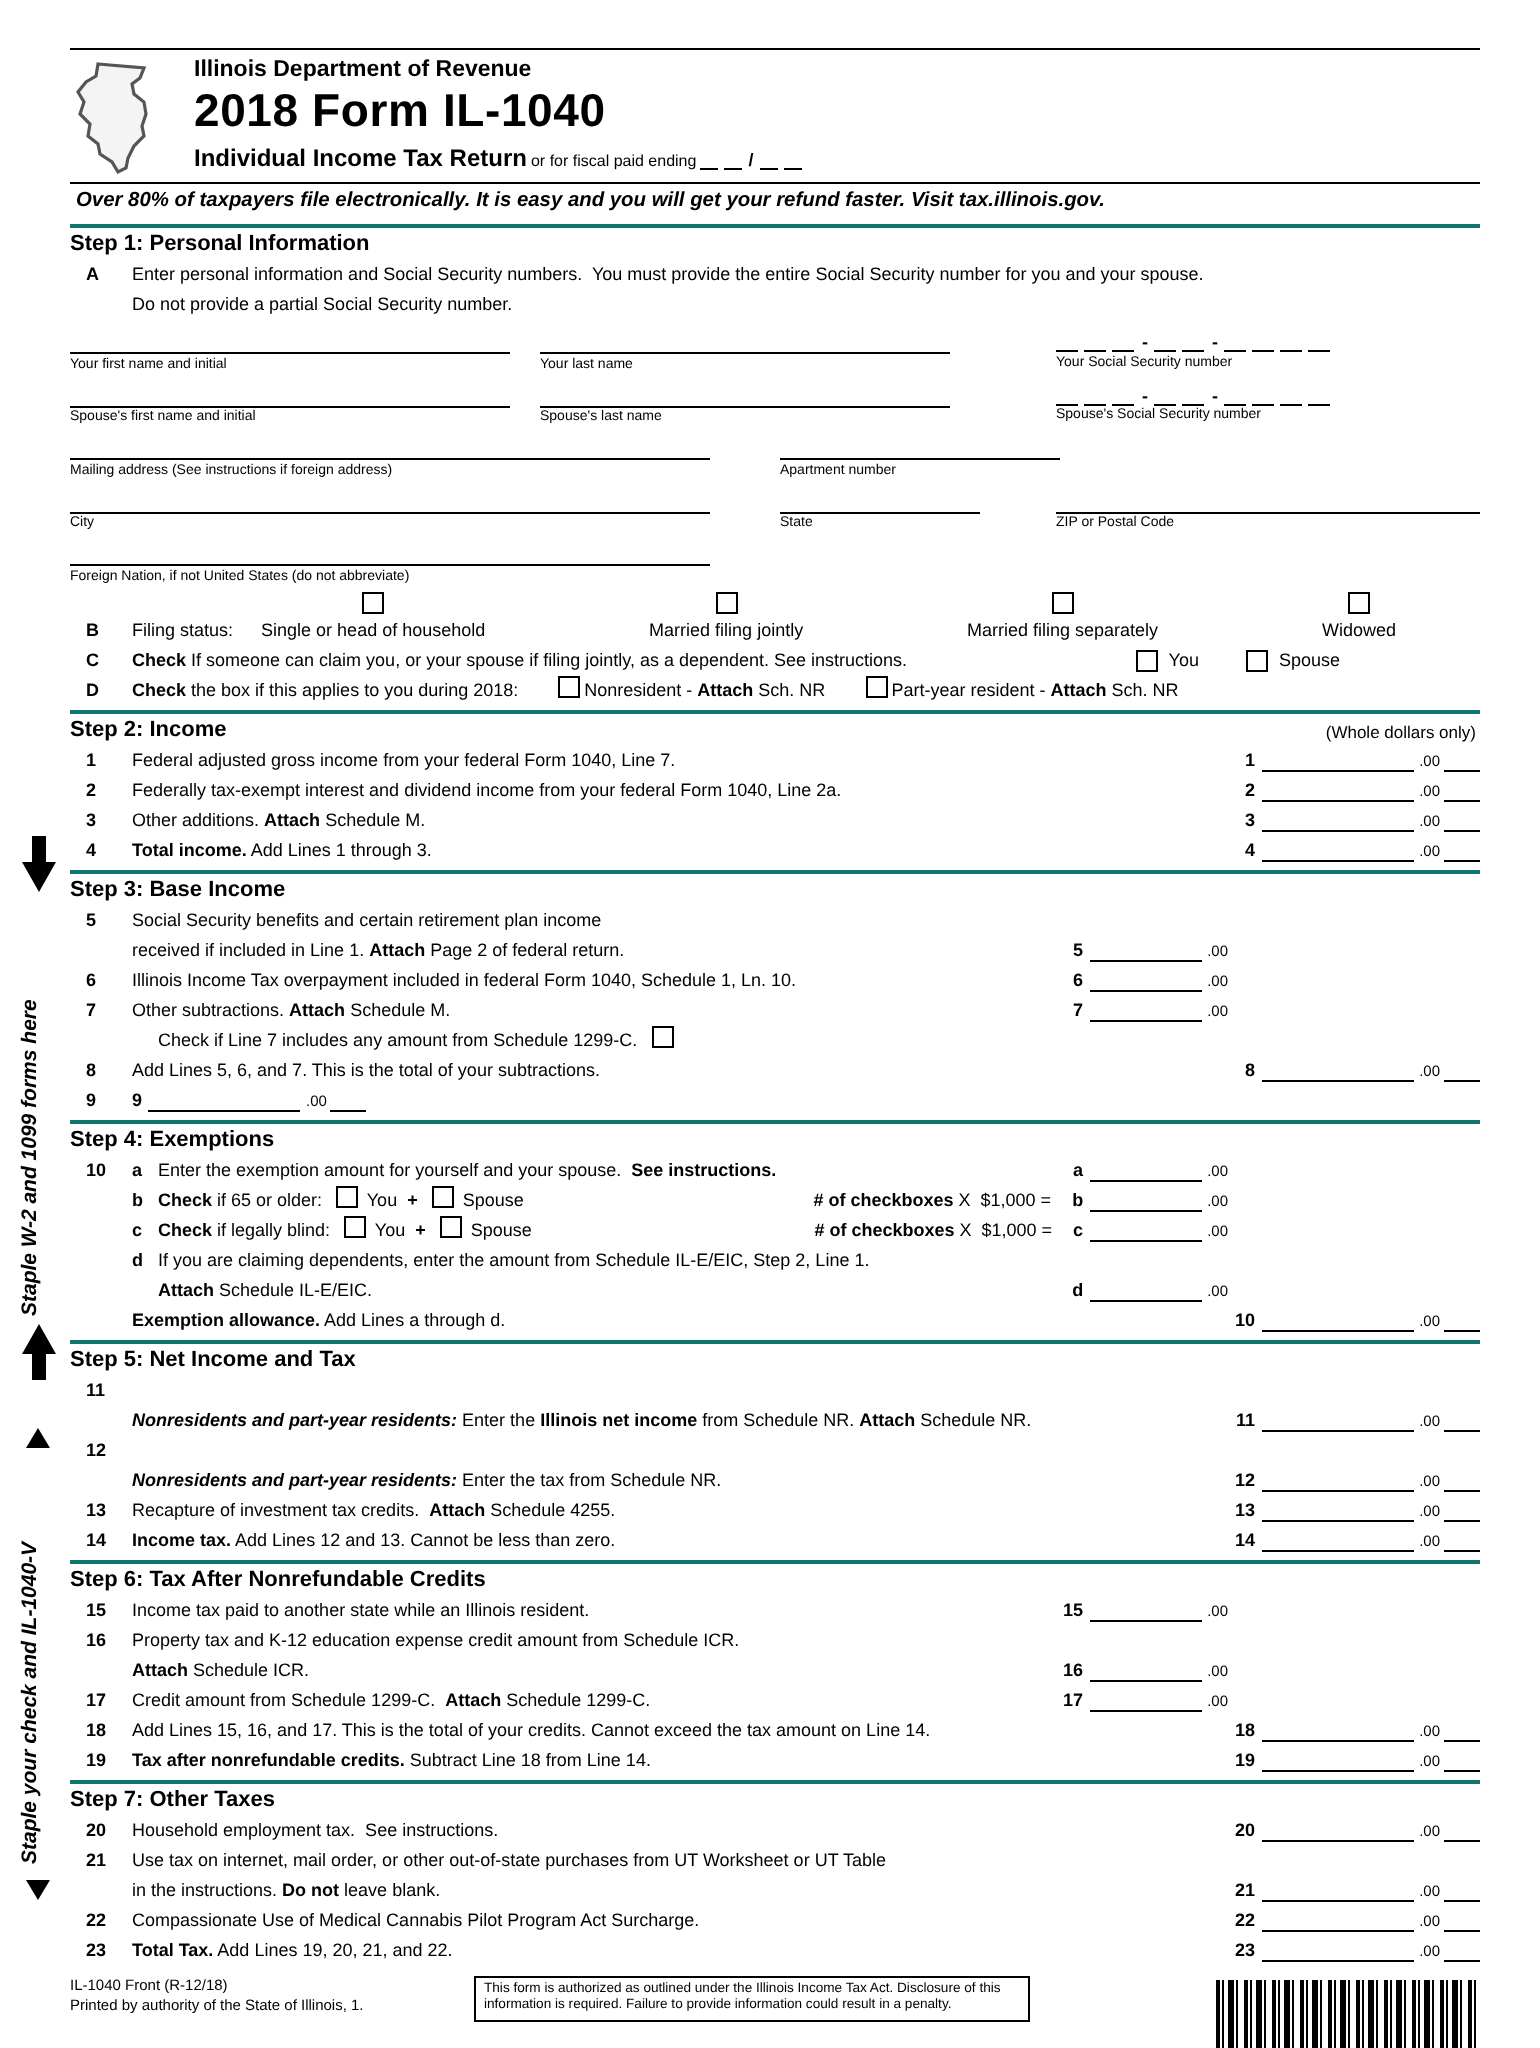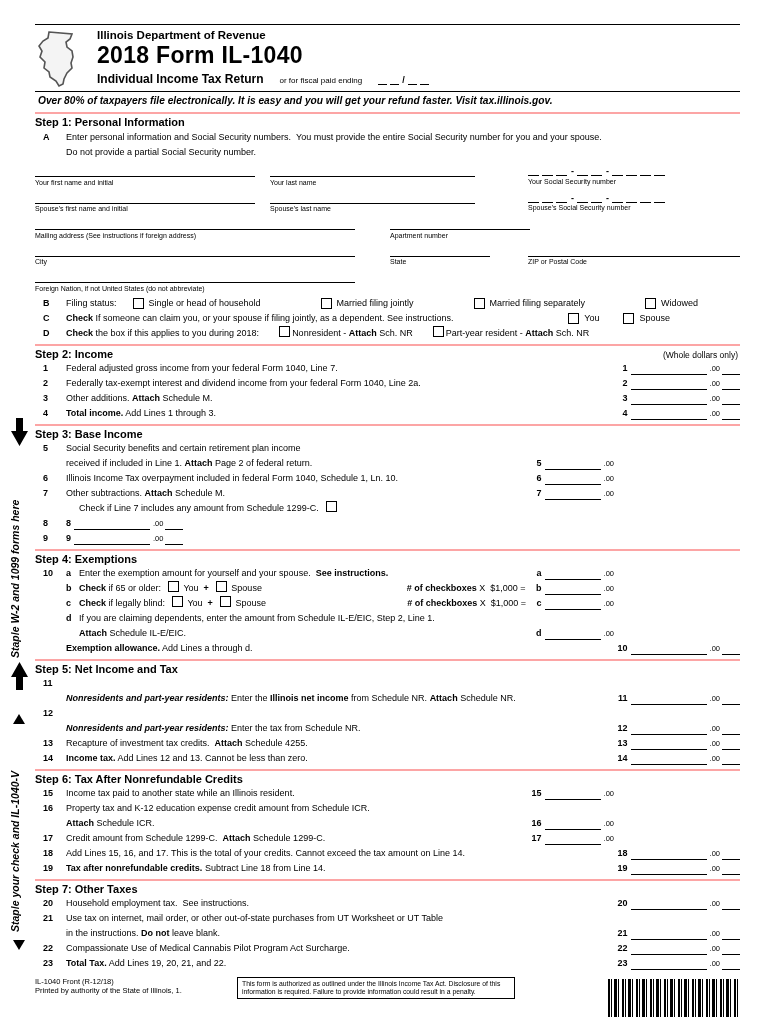--- a/index.html
+++ b/index.html
@@ -3,28 +3,28 @@
 <meta charset="utf-8">
 <style>
   html,body{margin:0;padding:0;}
   body{width:770px;height:1024px;background:#fff;color:#000;font-family:"Liberation Sans",sans-serif;font-size:9px;position:relative;overflow:hidden;}
   .page{position:absolute;inset:0;padding:24px 30px 0 35px;box-sizing:border-box;}
   .rule{border-top:1.6px solid #000;}
   header{display:flex;gap:10px;margin:4px 0 3px;}
   .il-icon{flex:none;margin-top:1px;}
   .agency{font-size:11.5px;font-weight:bold;}
   .form-title{font-size:23px;font-weight:bold;margin:1px 0 3px;letter-spacing:.3px;}
-  .subtitle-row{display:flex;align-items:flex-end;gap:16px;}
+  .subtitle-row{display:flex;align-items:flex-end;gap:2px;}
   .form-subtitle{font-size:12px;font-weight:bold;}
   .fiscal-label{font-size:8px;padding-bottom:1px;}
   .fy-blanks{display:flex;align-items:flex-end;gap:3px;padding-bottom:1px;}
   .fdash{width:9px;height:8px;border-bottom:1.4px solid #000;}
   .fy-slash{font-size:9px;font-weight:bold;padding-bottom:0;}
   .tagline{font-weight:bold;font-style:italic;font-size:10.2px;padding:3px 0 3px 3px;}
-  .step-head{border-top:2px solid #fca5a5;display:flex;justify-content:space-between;align-items:flex-end;padding:2px 2px 1px 0;margin-top:3px;}
+  .step-head{border-top:2px solid #0f766e;display:flex;justify-content:space-between;align-items:flex-end;padding:2px 2px 1px 0;margin-top:3px;}
   .step-title{font-size:11px;font-weight:bold;}
   .step-note{font-size:8.5px;}
   .line-row{display:flex;align-items:flex-end;min-height:14px;padding-bottom:1px;font-size:9px;line-height:11.5px;}
   .lnum{flex:none;width:31px;padding-left:8px;font-weight:bold;box-sizing:border-box;}
   .lletter{flex:none;width:13px;font-weight:bold;}
   .ltext{flex:1 1 auto;white-space:pre-wrap;}
   .b{font-weight:bold;}
   .i{font-style:italic;}
   .cb{display:inline-block;width:9px;height:9px;border:1.3px solid #000;background:#fff;vertical-align:-1px;margin:0 2px;}
   .rseg{flex:none;white-space:pre-wrap;margin-right:8px;}
@@ -46,21 +46,21 @@
   .w-c{width:212px;margin-left:auto;}
   .w-addr{width:320px;margin-right:35px;}
   .w-apt{width:140px;}
   .w-state{width:100px;}
   .w-zip{width:212px;margin-left:auto;}
   .ssnrow{display:flex;align-items:flex-end;height:13px;}
   .sdash{width:11px;height:10px;border-bottom:1.5px solid #000;margin-right:3px;}
   .ssep{font-weight:bold;margin:0 3px 0 1px;}
   .binline{white-space:pre-wrap;}
   .fs-opts{flex:1;display:flex;justify-content:space-between;padding-right:42px;margin-left:14px;}
-  .fs-opt{display:flex;align-items:center;gap:3px;}
+  .fs-opt{display:flex;align-items:center;gap:3px;flex-direction:column;}
   .c-opts{flex:none;display:flex;gap:22px;margin-right:70px;}
   .c-opt{display:flex;align-items:center;gap:3px;}
   .d-opt{margin-left:18px;white-space:pre-wrap;}
   footer{display:flex;align-items:flex-start;margin-top:6px;}
   .foot-left{width:202px;font-size:7.5px;line-height:9.5px;}
   .notice{border:1px solid #000;width:278px;font-size:6.8px;line-height:8.3px;padding:2px 4px;box-sizing:border-box;}
   .barcode{margin-left:auto;width:132px;height:38px;margin-top:2px;
     background:repeating-linear-gradient(90deg,#000 0 2px,#fff 2px 3px,#000 3px 4px,#fff 4px 6px,#000 6px 9px,#fff 9px 10px,#000 10px 11px,#fff 11px 14px);}
   .vtext{position:absolute;white-space:nowrap;font-weight:bold;font-style:italic;font-size:10.5px;transform:rotate(-90deg);transform-origin:0 0;}
   .vtext1{left:9px;top:658px;}
@@ -343,20 +343,21 @@
             <span class="asuf">.00</span>
           </span>
         </div>
         <div class="line-row">
           <span class="lnum"></span>
           <span class="lletter"></span>
           <span class="ltext"><span>Check if Line 7 includes any amount from Schedule 1299-C.  </span><span class="cb"></span></span>
         </div>
         <div class="line-row">
           <span class="lnum">8</span>
+          <span class="ltext"><span>Add Lines 5, 6, and 7. This is the total of your subtractions.</span></span>
           <span class="amt amt-right">
             <span class="albl">8</span>
             <span class="aline"></span>
             <span class="asuf">.00</span>
             <span class="atail"></span>
           </span>
         </div>
         <div class="line-row">
           <span class="lnum">9</span>
           <span class="amt amt-right">

